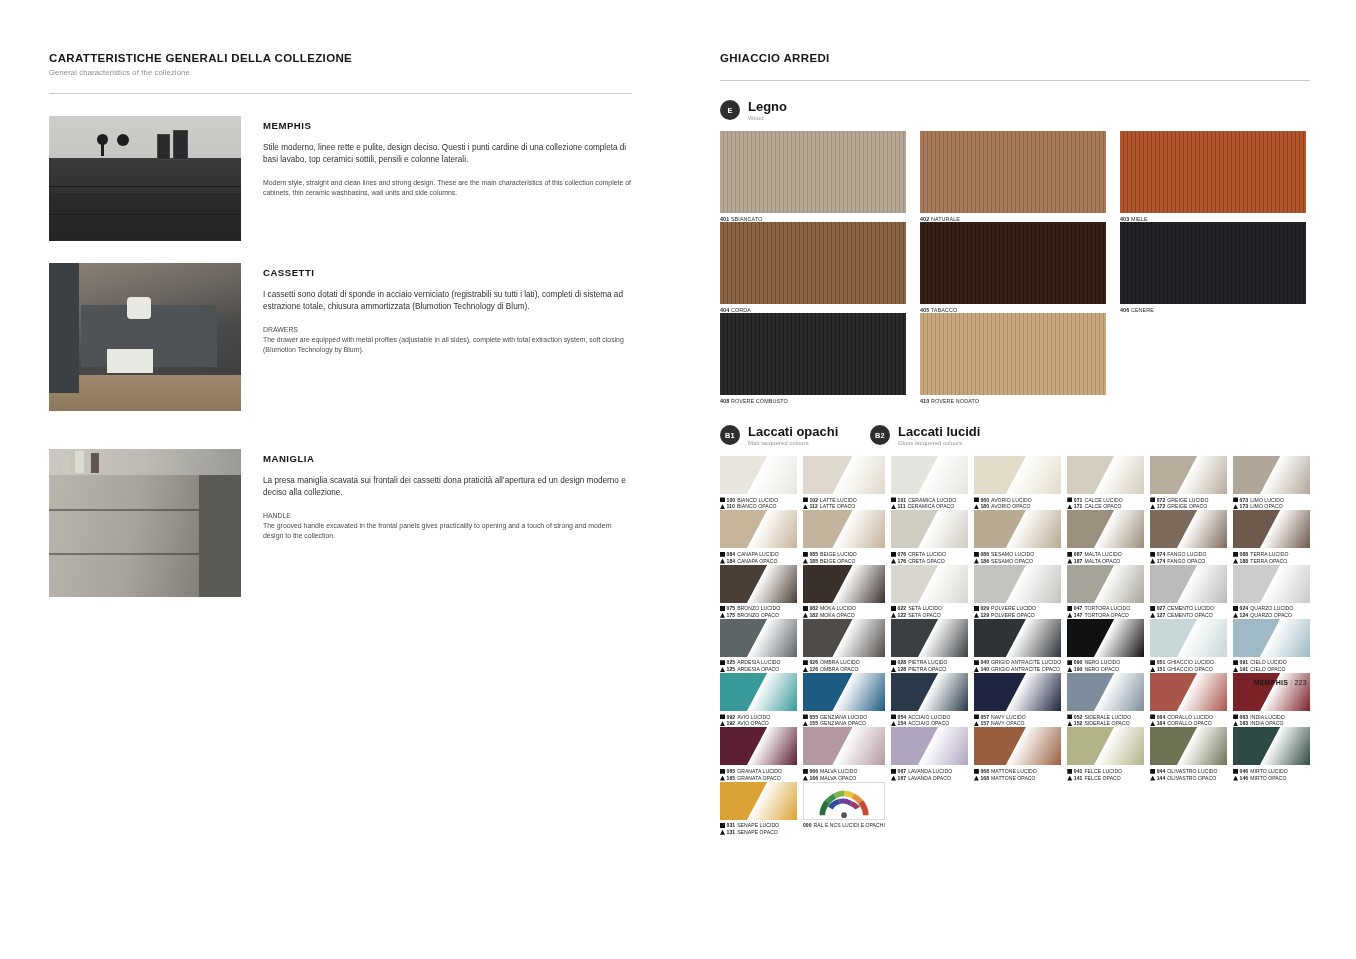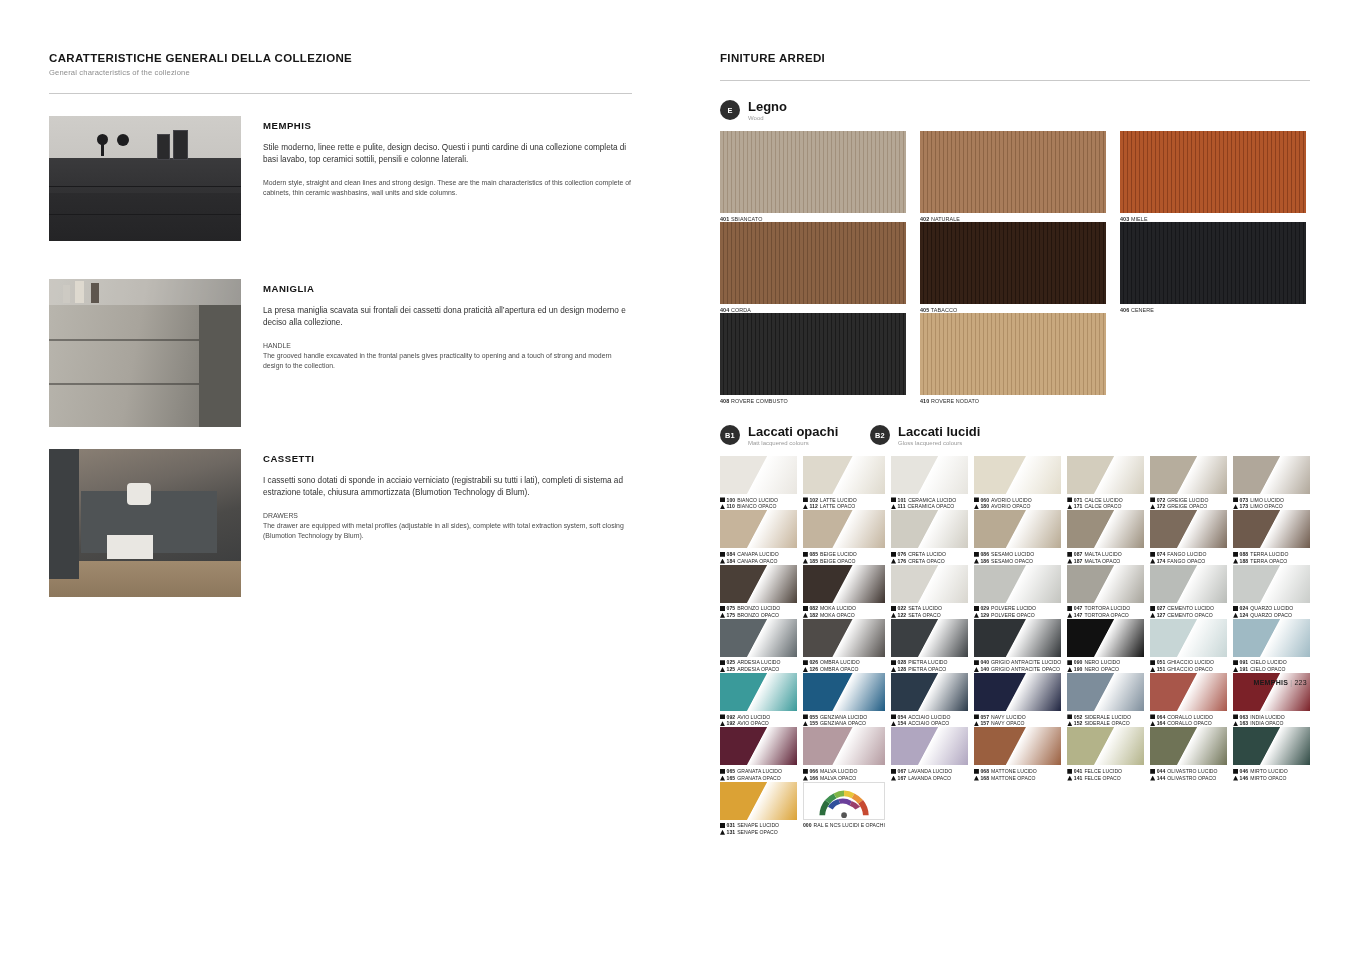--- a/index.html
+++ b/index.html
@@ -105,61 +105,61 @@
         <div class="line" style="top:70px;"></div>
         <div class="line" style="top:98px;"></div>
       </div>
       <div class="txt">
         <div class="h3">MEMPHIS</div>
         <div class="p-it">Stile moderno, linee rette e pulite, design deciso. Questi i punti cardine di una collezione completa di basi lavabo, top ceramici sottili, pensili e colonne laterali.</div>
         <div class="p-en">Modern style, straight and clean lines and strong design. These are the main characteristics of this collection complete of cabinets, thin ceramic washbasins, wall units and side columns.</div>
       </div>
     </div>
 
+    <div class="block" style="margin-top:22px;">
+      <div class="photo ph3" style="height:148px;">
+        <div class="dr" style="left:32px;top:42px;width:136px;height:62px;background:#4f5355;"></div>
+        <div class="wh" style="left:78px;top:34px;width:24px;height:22px;border-radius:4px;"></div>
+        <div class="wh" style="left:58px;top:86px;width:46px;height:24px;"></div>
+        <div class="fl" style="left:0;top:112px;width:192px;height:36px;"></div>
+        <div class="dr" style="left:0;top:0;width:30px;height:130px;background:#3d4042;"></div>
+      </div>
+      <div class="txt">
+        <div class="h3">CASSETTI</div>
+        <div class="p-it">I cassetti sono dotati di sponde in acciaio verniciato (registrabili su tutti i lati), completi di sistema ad estrazione totale, chiusura ammortizzata (Blumotion Technology di Blum).</div>
+        <div class="lbl-en">
+          <span class="cap">DRAWERS</span>
+          <span>The drawer are equipped with metal profiles (adjustable in all sides), complete with total extraction system, soft closing (Blumotion Technology by Blum).</span>
+        </div>
+      </div>
+    </div>
+
     <div class="block" style="margin-top:38px;">
       <div class="photo ph2" style="height:148px;">
         <div class="shelf" style="left:0;top:0;width:192px;height:26px;"></div>
         <div class="gl" style="left:14px;top:6px;width:7px;height:18px;"></div>
         <div class="gl" style="left:26px;top:2px;width:9px;height:22px;background:#ded9cf;"></div>
         <div class="dk" style="left:42px;top:4px;width:8px;height:20px;background:#5e564e;"></div>
         <div class="dk" style="left:0;top:60px;width:192px;height:2px;background:rgba(60,58,54,.55);"></div>
         <div class="dk" style="left:0;top:104px;width:192px;height:2px;background:rgba(60,58,54,.55);"></div>
         <div class="dk" style="left:150px;top:26px;width:42px;height:122px;background:#5a5954;"></div>
       </div>
       <div class="txt">
         <div class="h3">MANIGLIA</div>
         <div class="p-it">La presa maniglia scavata sui frontali dei cassetti dona praticità all’apertura ed un design moderno e deciso alla collezione.</div>
         <div class="lbl-en">
           <span class="cap">HANDLE</span>
           <span>The grooved handle excavated in the frontal panels gives practicality to opening and a touch of strong and modern design to the collection.</span>
         </div>
       </div>
     </div>
-
-    <div class="block" style="margin-top:22px;">
-      <div class="photo ph3" style="height:148px;">
-        <div class="dr" style="left:32px;top:42px;width:136px;height:62px;background:#4f5355;"></div>
-        <div class="wh" style="left:78px;top:34px;width:24px;height:22px;border-radius:4px;"></div>
-        <div class="wh" style="left:58px;top:86px;width:46px;height:24px;"></div>
-        <div class="fl" style="left:0;top:112px;width:192px;height:36px;"></div>
-        <div class="dr" style="left:0;top:0;width:30px;height:130px;background:#3d4042;"></div>
-      </div>
-      <div class="txt">
-        <div class="h3">CASSETTI</div>
-        <div class="p-it">I cassetti sono dotati di sponde in acciaio verniciato (registrabili su tutti i lati), completi di sistema ad estrazione totale, chiusura ammortizzata (Blumotion Technology di Blum).</div>
-        <div class="lbl-en">
-          <span class="cap">DRAWERS</span>
-          <span>The drawer are equipped with metal profiles (adjustable in all sides), complete with total extraction system, soft closing (Blumotion Technology by Blum).</span>
-        </div>
-      </div>
-    </div>
   </div>
 
   <div class="right">
-    <div class="sec-title">FINITURE ARREDI</div>
+    <div class="sec-title">GHIACCIO ARREDI</div>
     <div class="rule"></div>
 
     <div class="grp" style="margin-top:18px;">
       <div class="badge">E</div>
       <div class="grp-txt">
         <div class="grp-name">Legno</div>
         <div class="grp-sub">Wood</div>
       </div>
     </div>
     <div class="wood-grid" id="wood-grid">

